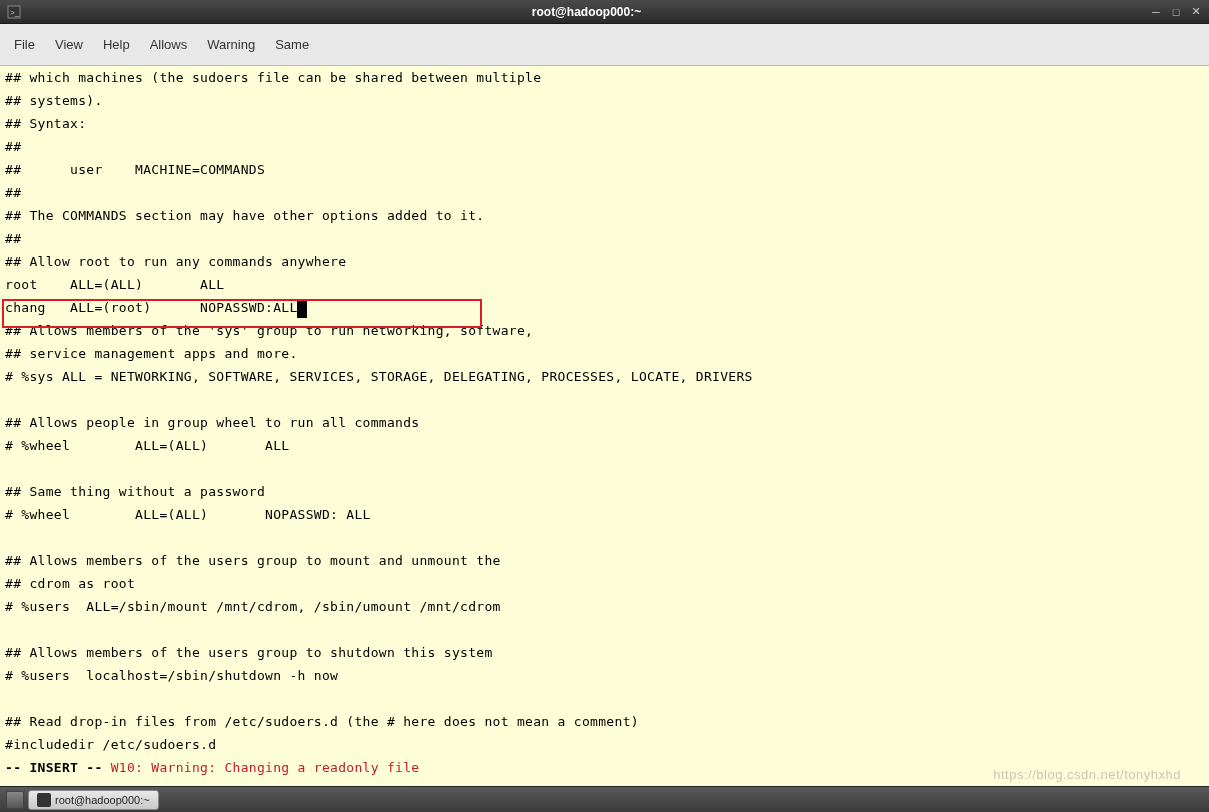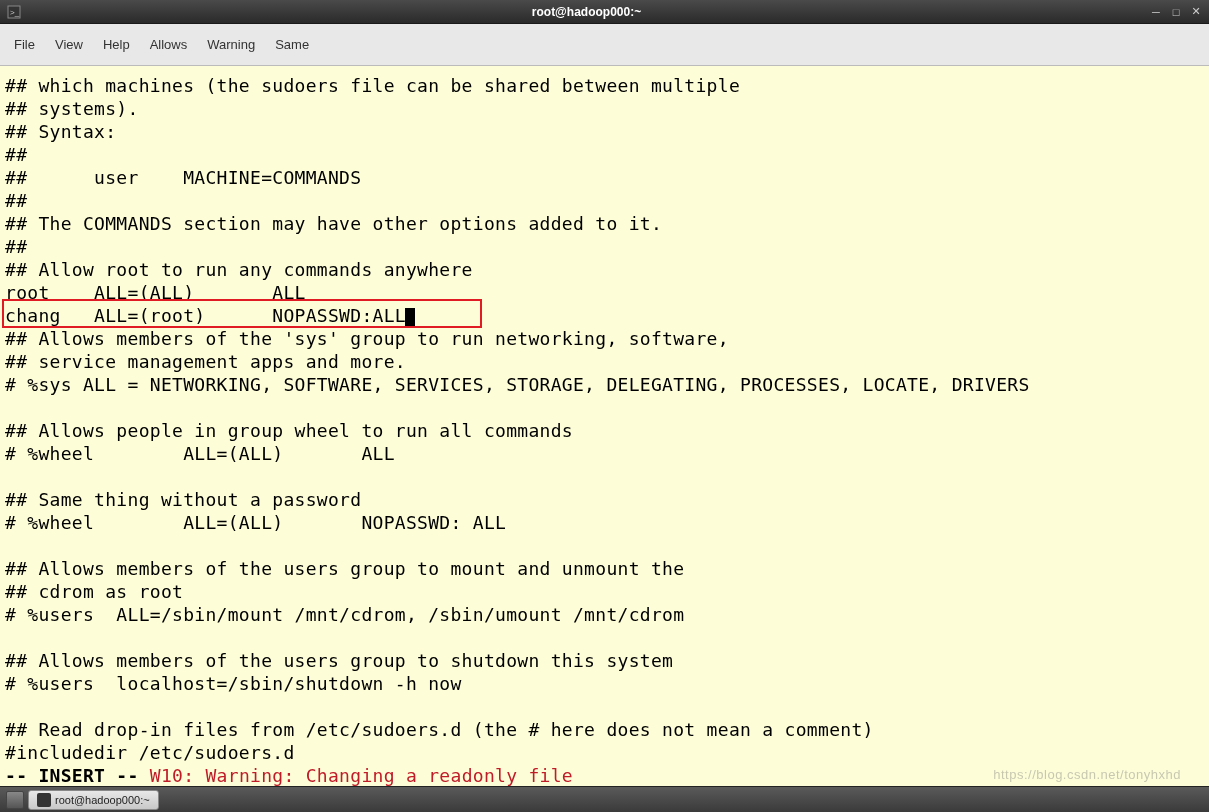--- a/index.html
+++ b/index.html
@@ -63,23 +63,23 @@
     .menu-item {
       padding: 4px 10px;
       font-size: 13px;
       color: #333;
       cursor: pointer;
     }
     .terminal-content {
       background: #fdfdd8;
       color: #000;
       font-family: "DejaVu Sans Mono", "Courier New", monospace;
-      font-size: 18px;
+      font-size: 13px;
       line-height: 23px;
-      padding: 8px 5px;
+      padding: 0 5px;
       height: calc(100% - 24px - 26px - 26px);
       white-space: pre;
       position: relative;
       overflow: hidden;
       letter-spacing: 0.3px;
     }
     .highlight-box {
       position: absolute;
       border: 2px solid #e01b24;
       left: 2px;

